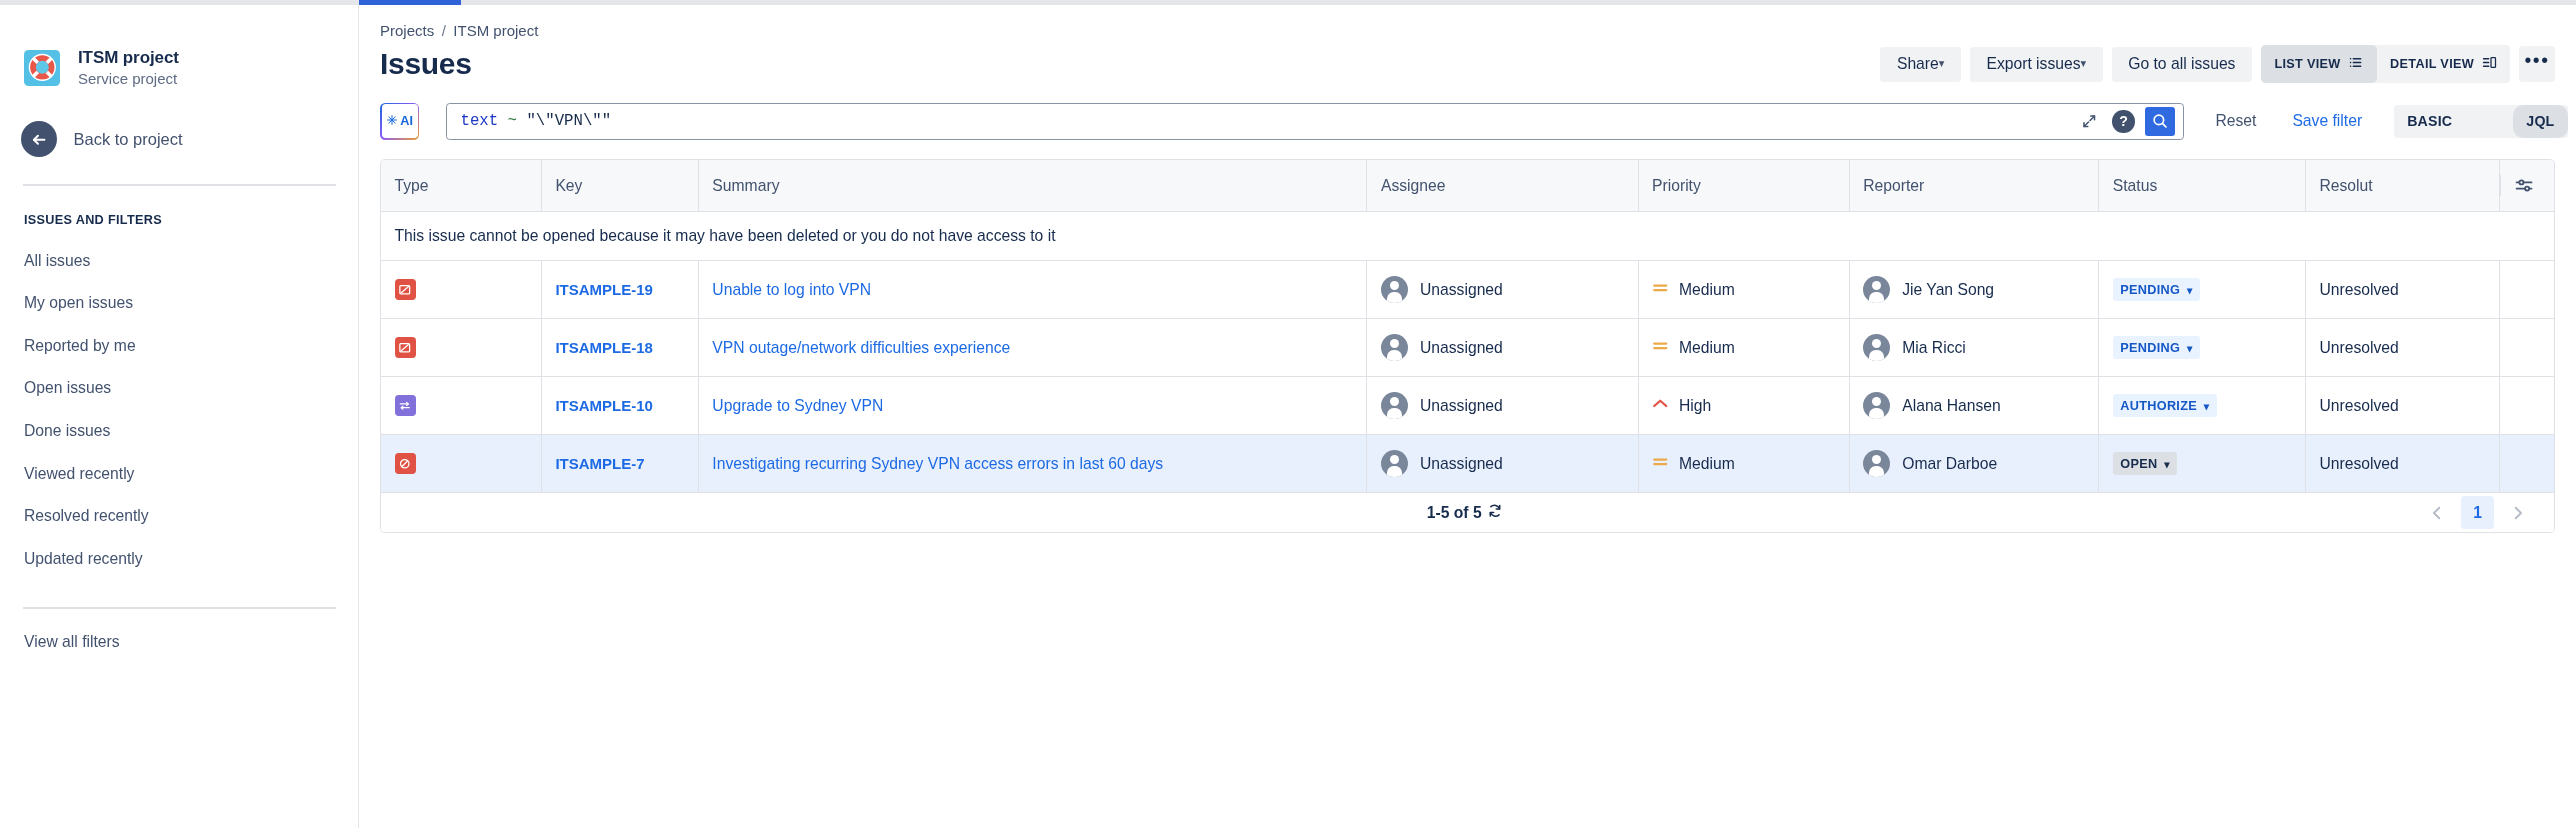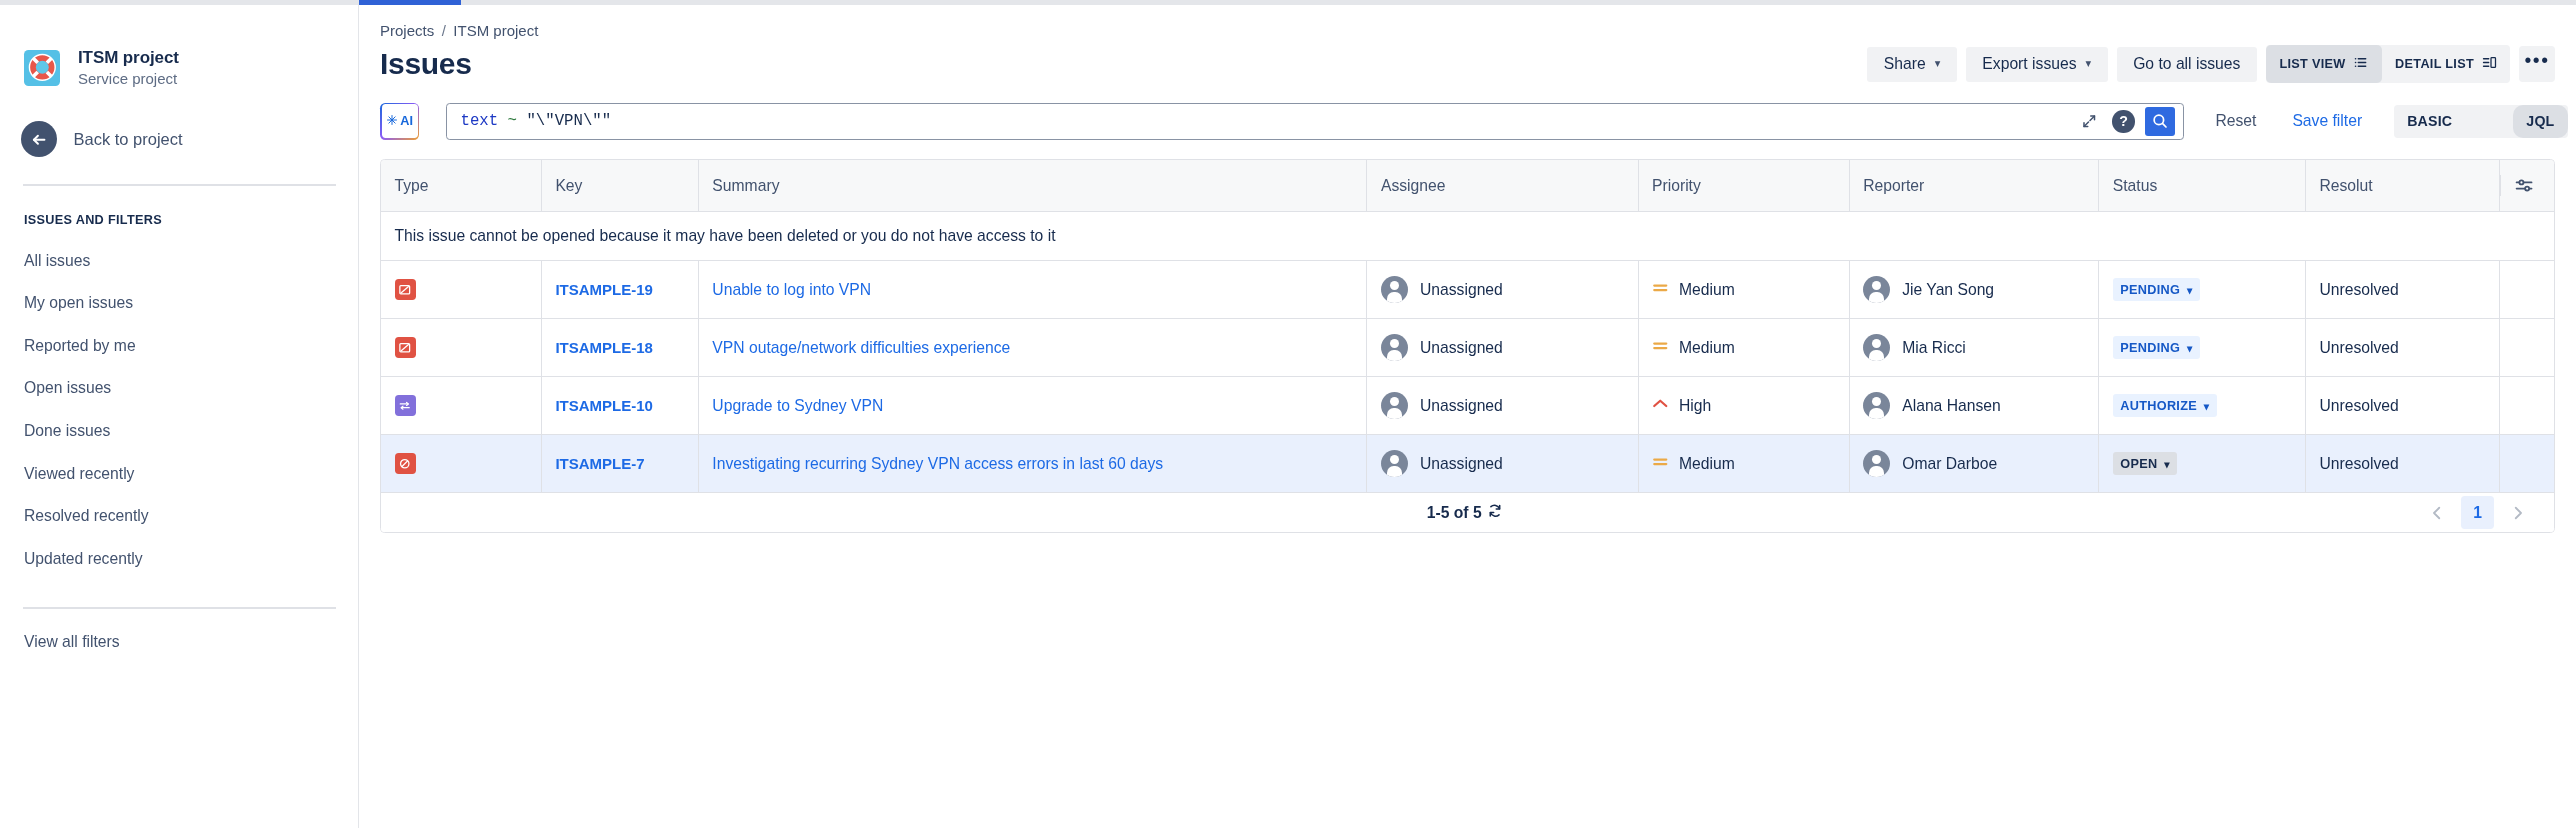--- a/index.html
+++ b/index.html
@@ -87,21 +87,21 @@
     padding-right: 21px; margin-top: 6px;
   }
   .page-title {
     font-size: 30px; font-weight: bold; color: #172b4d; letter-spacing: -0.3px;
   }
   .actions { display: flex; align-items: center; gap: 9px; }
   .btn {
     background: #f1f2f4; color: #172b4d; border: none; border-radius: 3px;
     font-family: "Liberation Sans", sans-serif;
     font-size: 15.7px; padding: 9.7px 16.5px; cursor: pointer;
-    display: inline-flex; align-items: center; gap: 9px; line-height: 1;
+    display: inline-flex; align-items: center; gap: 0; line-height: 1;
   }
   .btn .caret { font-size: 11.2px; color: #42526e; }
   .seg-wrap {
     display: inline-flex; background: #f1f2f4; border-radius: 3.7px; padding: 0;
   }
   .seg {
     background: transparent; border: none; border-radius: 5px;
     font-family: "Liberation Sans", sans-serif;
     font-size: 12.7px; font-weight: bold; letter-spacing: 0.3px;
     color: #172b4d; padding: 10.5px 13.5px; cursor: pointer;
@@ -355,21 +355,21 @@
                   <line x1="7" y1="5" x2="17" y2="5"></line>
                     <line x1="7" y1="10" x2="17" y2="10"></line>
                     <line x1="7" y1="15" x2="17" y2="15"></line>
                   <circle cx="3.4" cy="5" r="1.1" fill="#172b4d" stroke="none"></circle>
                   <circle cx="3.4" cy="10" r="1.1" fill="#172b4d" stroke="none"></circle>
                   <circle cx="3.4" cy="15" r="1.1" fill="#172b4d" stroke="none"></circle>
                 </svg>
               </span>
             </button>
             <button class="seg">
-              <span>DETAIL LIST</span>
+              <span>DETAIL VIEW</span>
               <span>
                 <svg width="15" height="15" viewBox="0 0 20 20" fill="none" stroke="#172b4d" stroke-width="1.7" stroke-linecap="round">
                   <line x1="2" y1="5" x2="9" y2="5"></line>
                     <line x1="2" y1="10" x2="9" y2="10"></line>
                     <line x1="2" y1="15" x2="9" y2="15"></line>
                   <rect x="12" y="3.5" width="6" height="13" rx="1"></rect>
                 </svg>
               </span>
             </button>
           </div>

